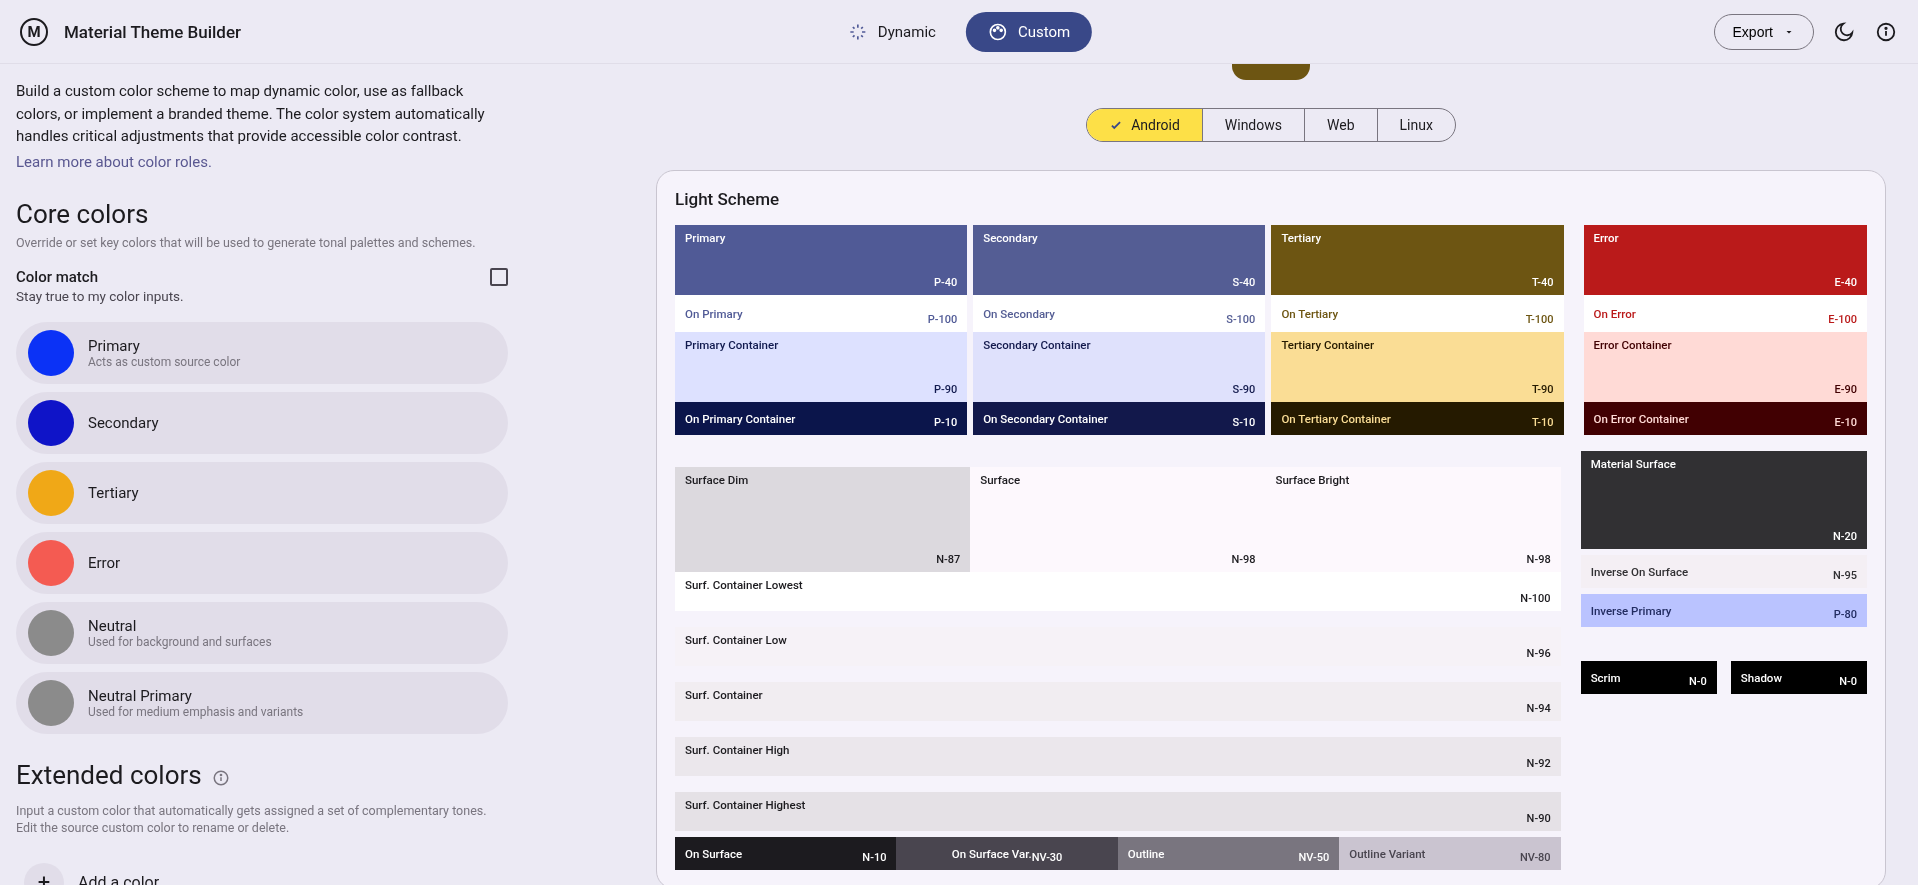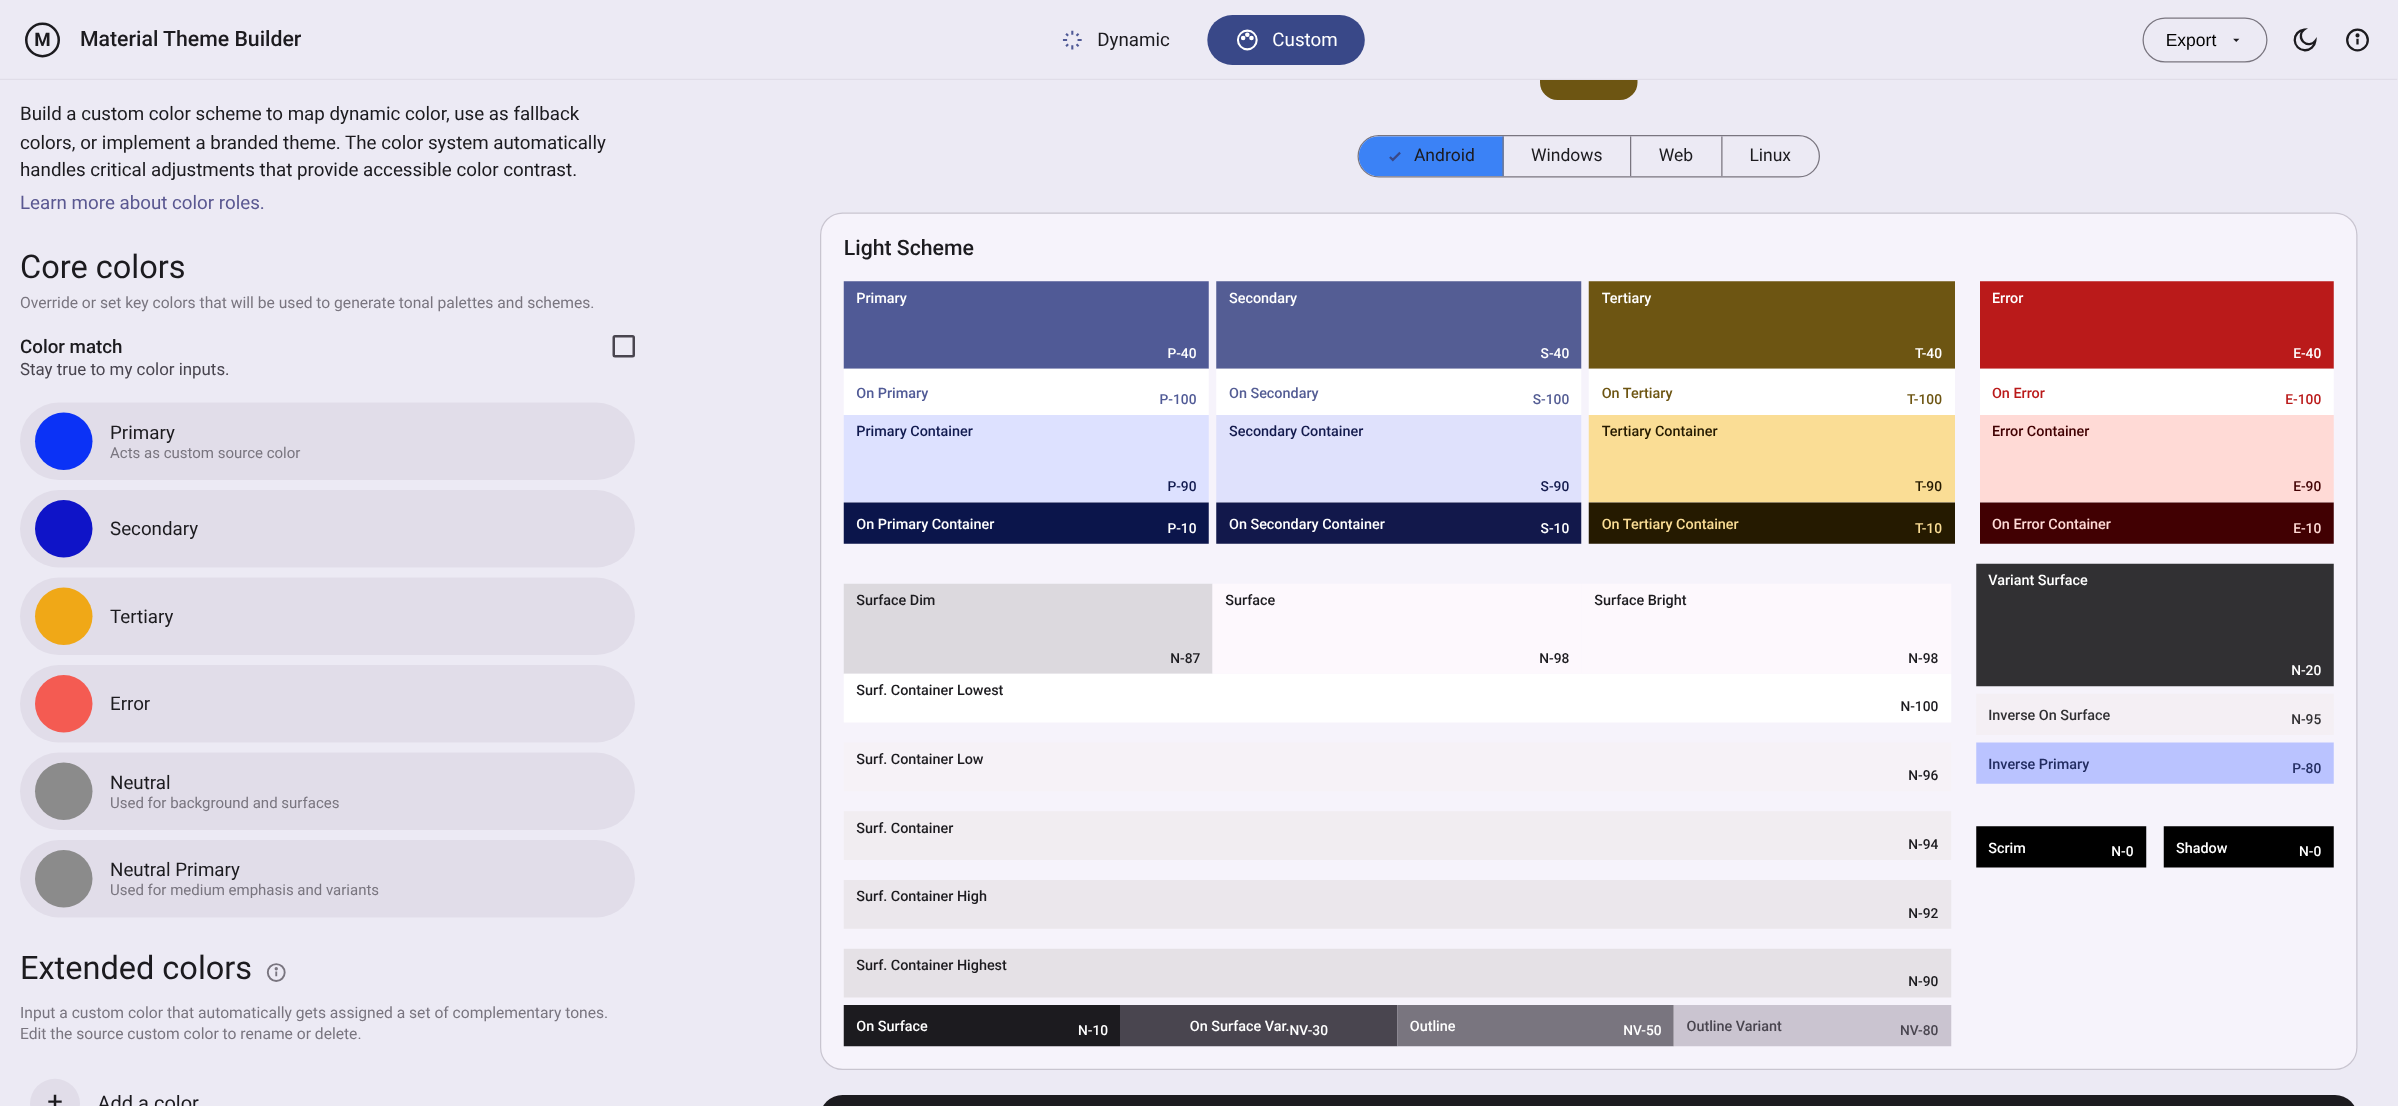--- a/index.html
+++ b/index.html
@@ -175,21 +175,21 @@
 .platform-tab {
   padding: 8px 22px;
   font-size: 14px;
   border-right: 1px solid #79757f;
   display: flex;
   align-items: center;
   gap: 8px;
   cursor: pointer;
 }
 .platform-tab:last-child { border-right: none; }
-.platform-tab.active { background: #3b82f6; align-items: center; }
+.platform-tab.active { background: #fde047; align-items: center; }
 
 .scheme-card {
   border: 1px solid #c9c5d0;
   border-radius: 18px;
   padding: 18px;
   background: #f6f3fb;
   margin-bottom: 20px;
 }
 .scheme-title {
   font-size: 17px;
@@ -212,21 +212,21 @@
   justify-content: space-between;
 }
 .token .name { }
 .token .code {
   align-self: flex-end;
   font-size: 11px;
 }
 .token.h70 { height: 70px; }
 .token.h37 { height: 37px; flex-direction: row; justify-content: space-between; align-items: center; }
 .token.h33 { height: 33px; flex-direction: row; justify-content: space-between; align-items: center; }
-.token.h86 { height: 72px; }
+.token.h86 { height: 105px; }
 .token.h98 { height: 98px; }
 
 .surface-row { display: flex; gap: 0; margin-top: 16px; }
 .surface-row .token { flex: 1; }
 .container-row { display:flex; gap:16px;flex-direction:column; }
 .container-row .token { flex:1; }
 .bottom-row { display:flex; gap:0; }
 .bottom-row .token { flex:1; }
 
 .dark-card {
@@ -514,21 +514,21 @@
                 <span class="code">NV-50</span>
               </div>
               <div class="token h33" style="background: rgb(202, 196, 208); color: rgb(73, 69, 79);">
                 <span class="name">Outline Variant</span>
                 <span class="code">NV-80</span>
               </div>
             </div>
           </div>
         <div class="surface-right" id="surface-right">
             <div class="token h98" style="background: rgb(49, 48, 51); color: rgb(255, 255, 255);">
-              <span class="name">Variant Surface</span>
+              <span class="name">Material Surface</span>
               <span class="code">N-20</span>
             </div>
             <div class="token h33" style="background: rgb(244, 239, 244); color: rgb(49, 48, 51);">
               <span class="name">Inverse On Surface</span>
               <span class="code">N-95</span>
             </div>
             <div class="token h33" style="background: rgb(186, 195, 255); color: rgb(34, 44, 97);">
               <span class="name">Inverse Primary</span>
               <span class="code">P-80</span>
             </div>

